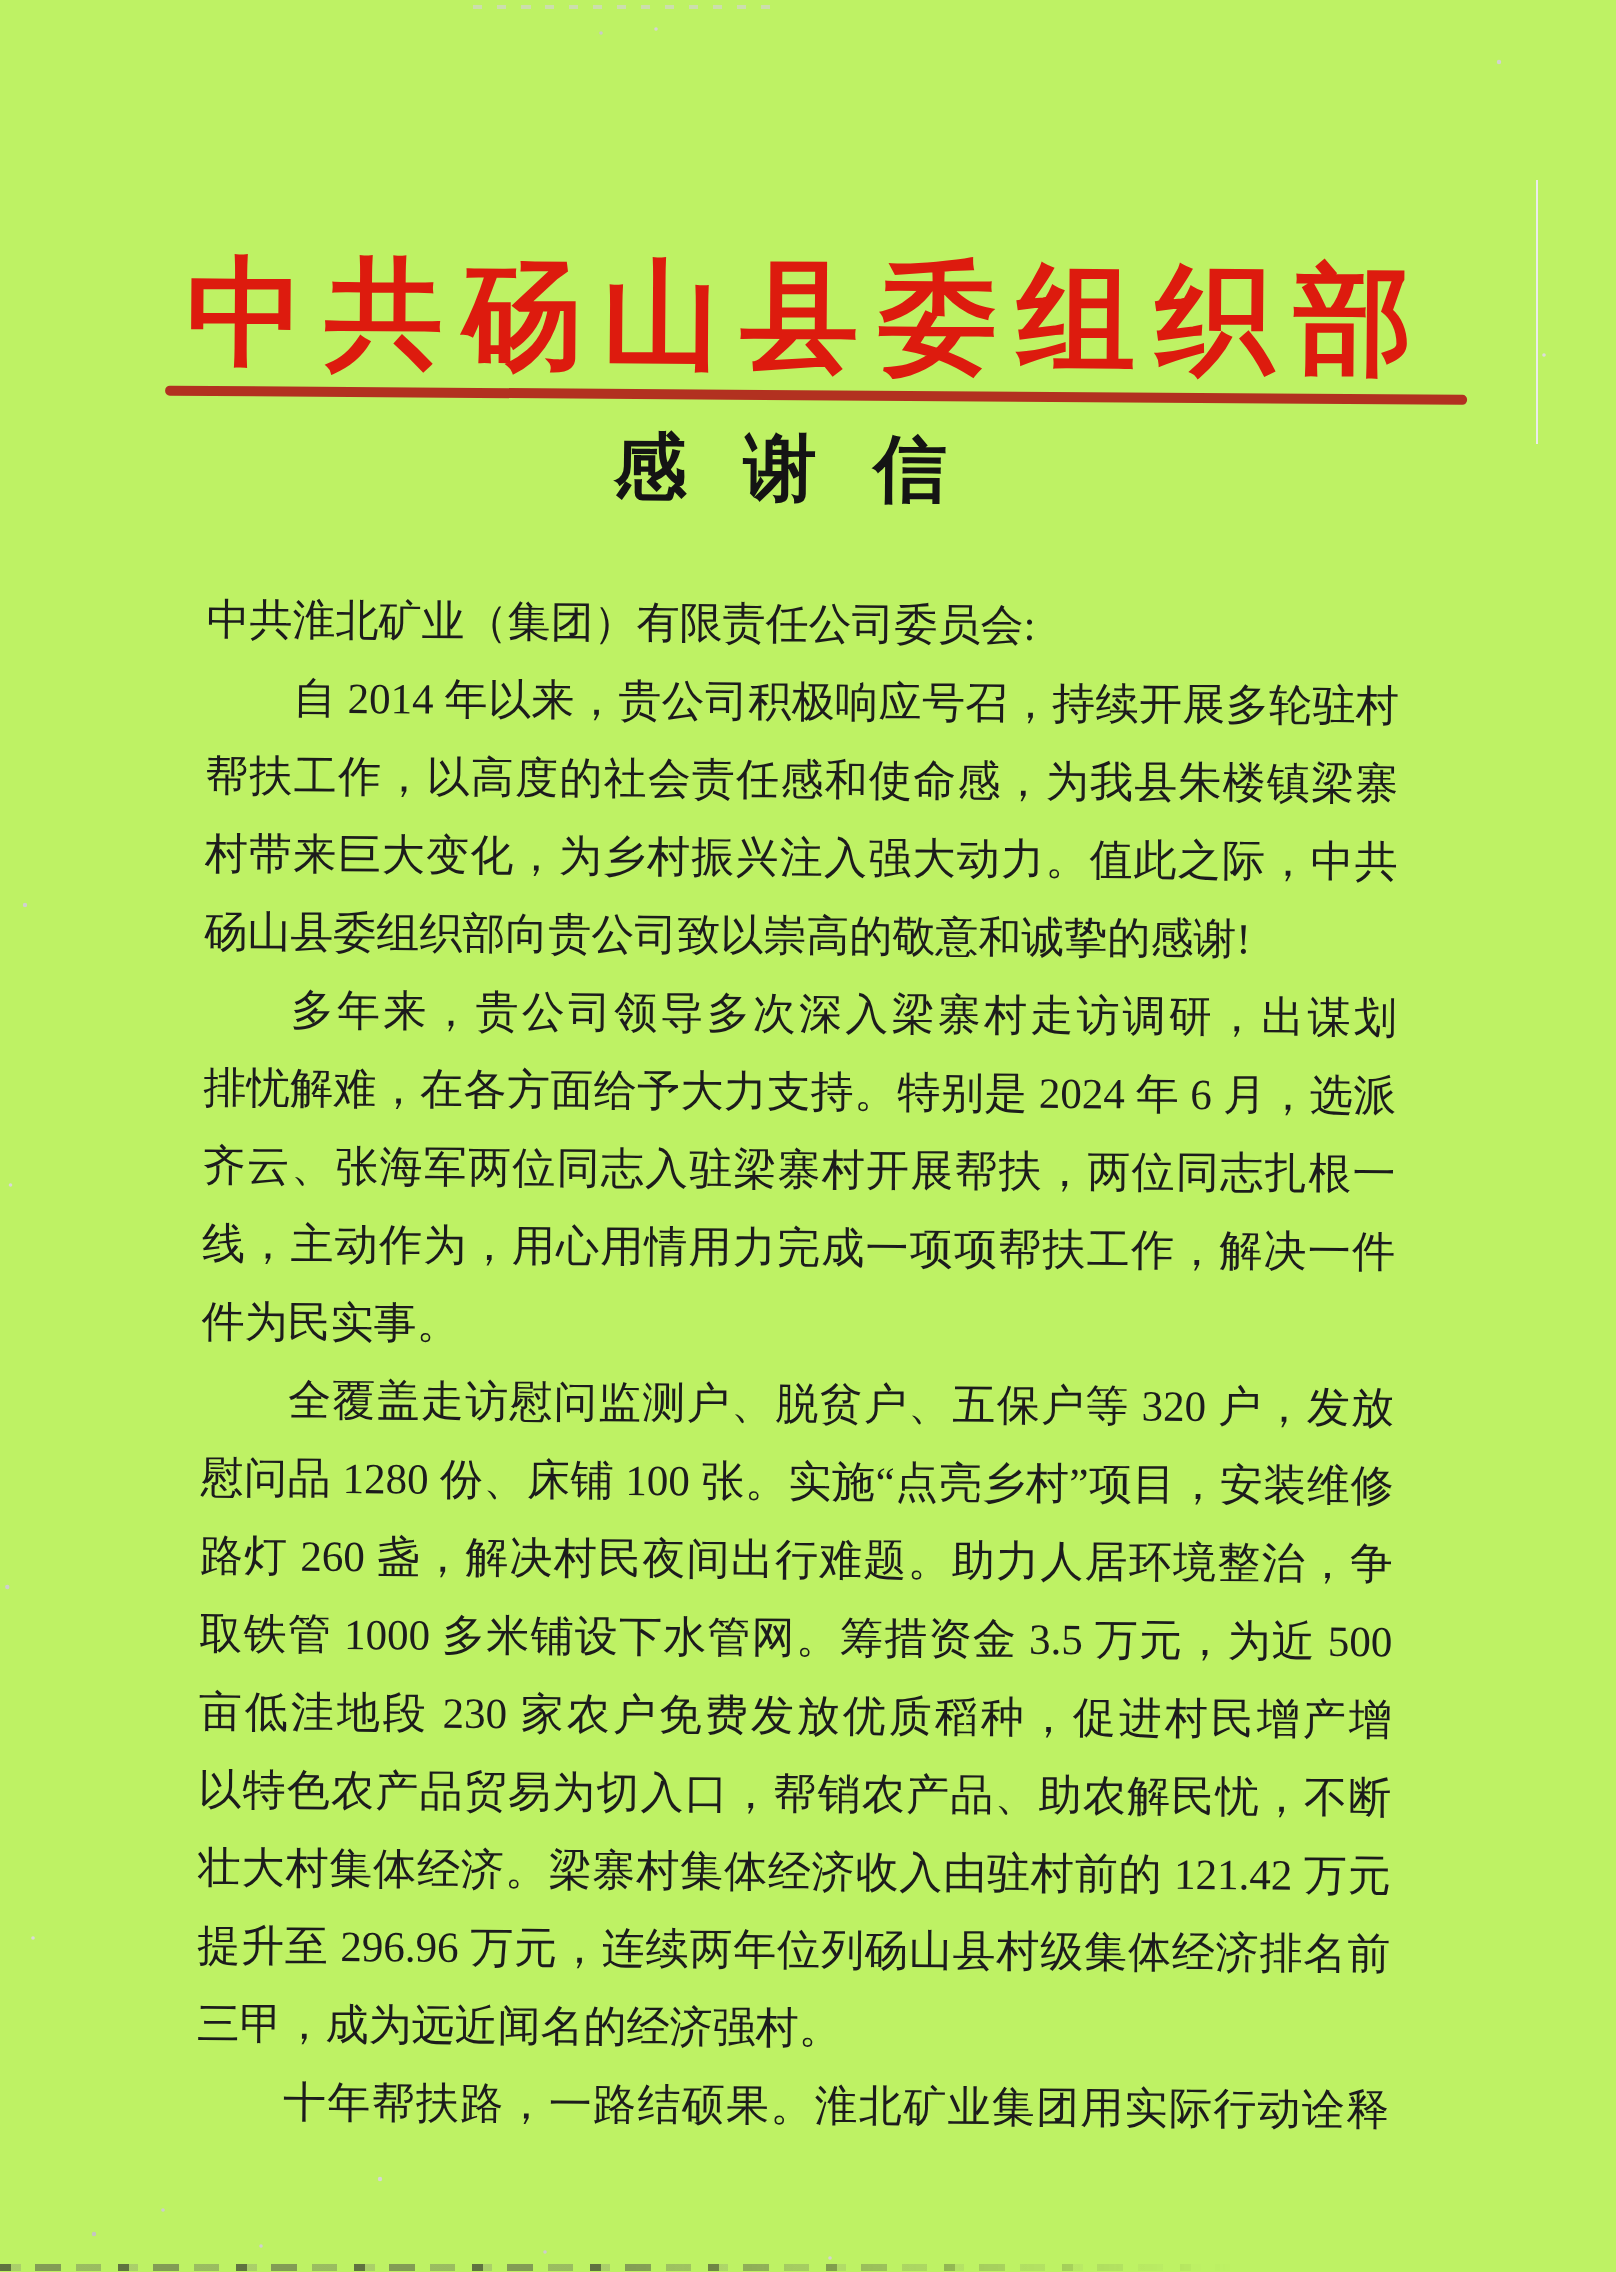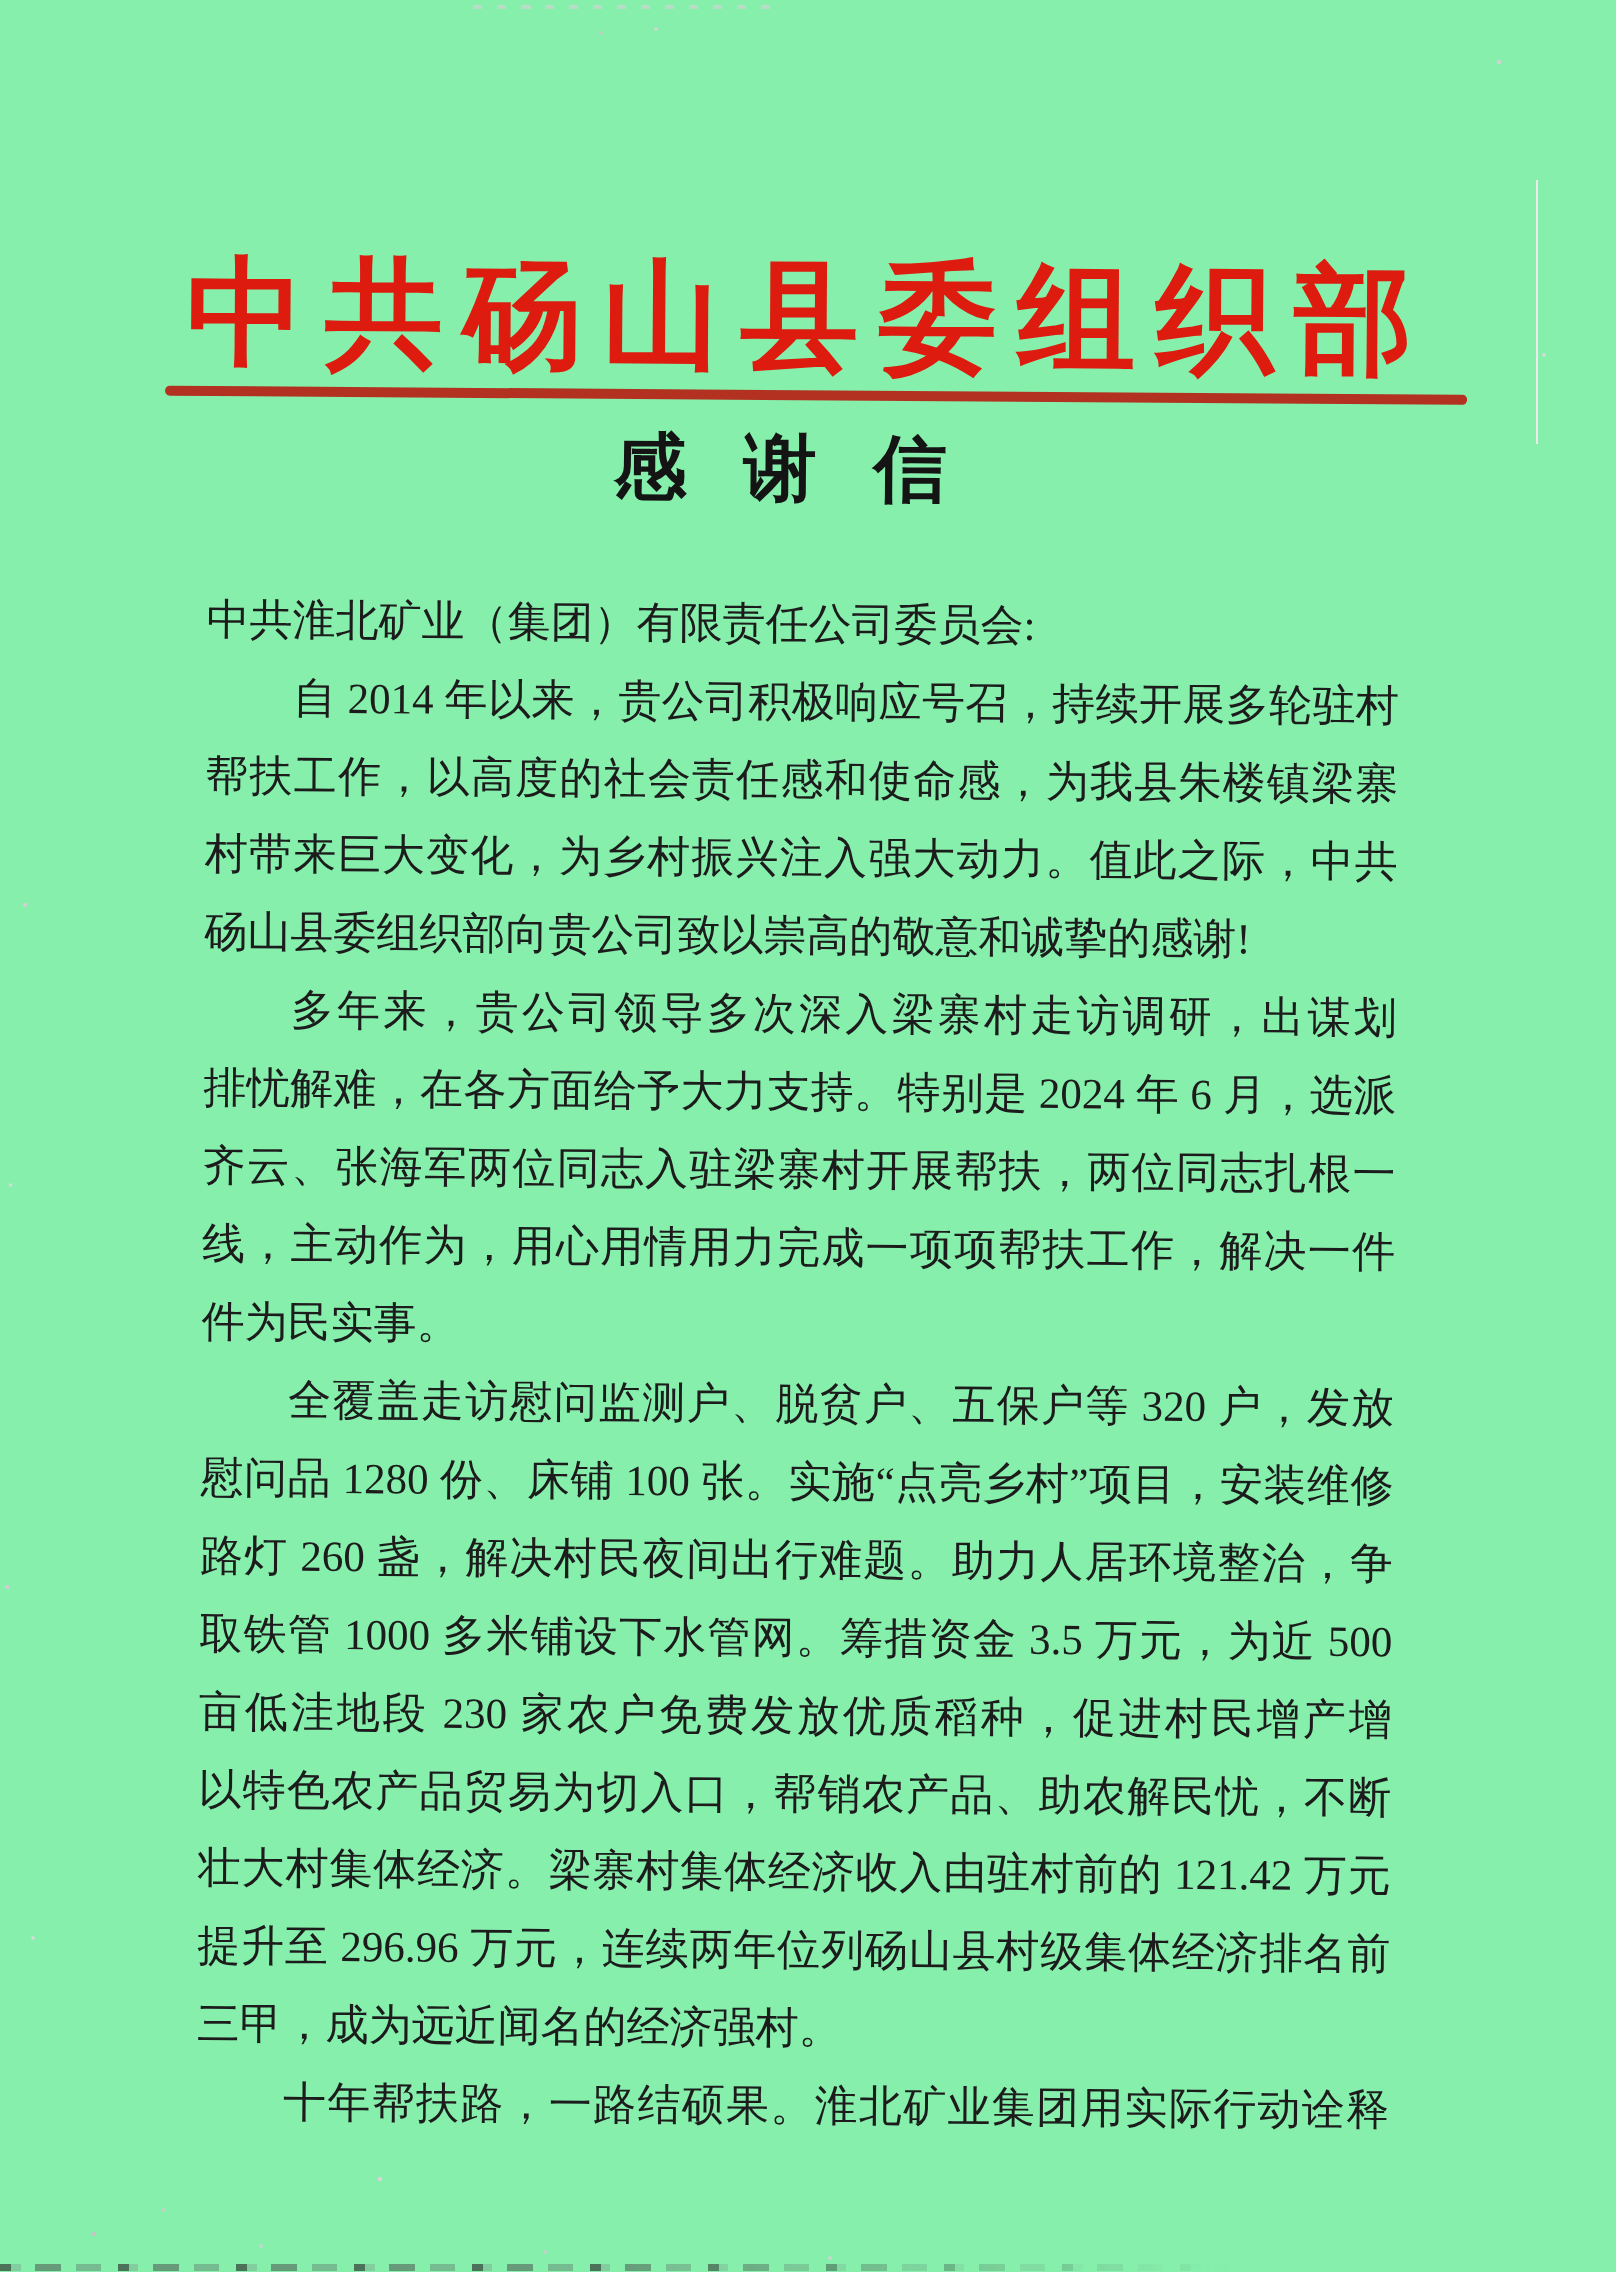--- a/index.html
+++ b/index.html
@@ -8,21 +8,21 @@
     --ink:#1c1c1c;
   }
   html,body{margin:0;padding:0;}
   body{
     width:1616px;height:2273px;overflow:hidden;
     background:#fbfbfa;
     font-family:"Liberation Serif", serif;
   }
   .page{
     position:relative;width:1616px;height:2273px;
-    background:#86efac;overflow:hidden;
+    background:#bef264;overflow:hidden;
   }
   
   .tilt{
     position:absolute;left:0;top:0;width:1616px;height:2273px;
     transform:rotate(0.4deg);
     transform-origin:205px 552px;
   }
   .org-header{
     position:absolute;top:251px;left:0;width:1616px;
     text-align:center;

